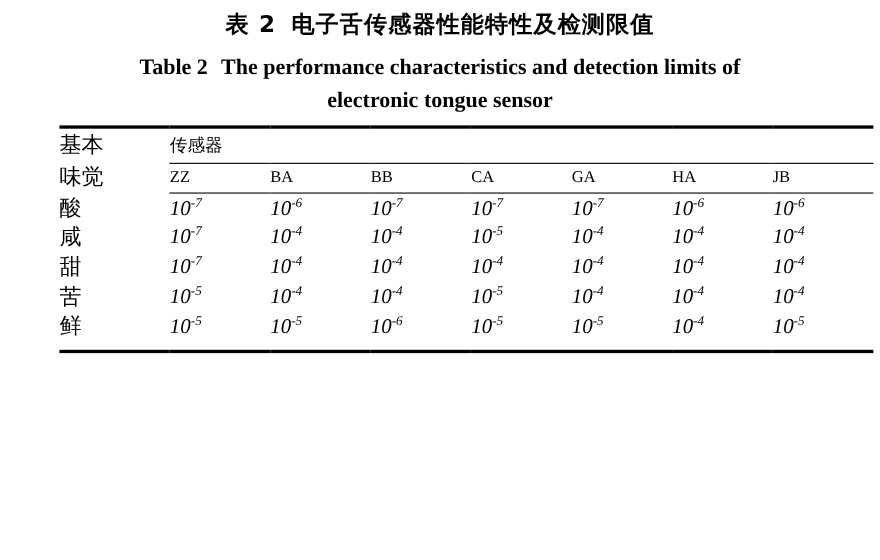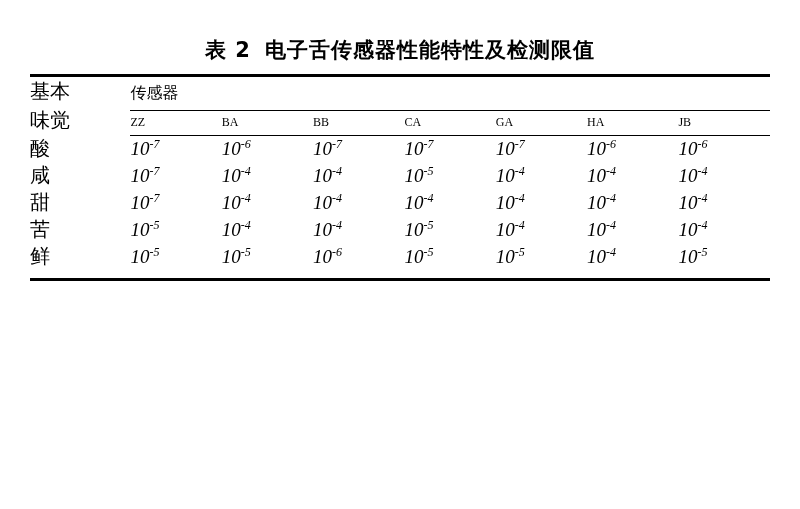--- a/index.html
+++ b/index.html
@@ -11,21 +11,21 @@
     height: 509px;
     background: #ffffff;
     font-family: "Liberation Serif", serif;
     color: #000000;
     overflow: hidden;
   }
   .page {
     width: 800px;
     height: 509px;
     box-sizing: border-box;
-    padding: 32px 30px 0 30px;
+    padding: 4px 30px 0 30px;
     position: relative;
   }
   .caption-cn {
     text-align: center;
     font-size: 21px;
     font-weight: bold;
     font-family: "DejaVu Sans", sans-serif;
     letter-spacing: 1px;
     margin-top: 4px;
     margin-bottom: 10px;
@@ -42,20 +42,21 @@
     margin-bottom: 8px;
   }
   .caption-en .lbl {
     margin-right: 12px;
   }
   table.data {
     width: 100%;
     border-collapse: collapse;
     margin-top: 8px;
     table-layout: fixed;
+    margin-left: 24px;
   }
   table.data td, table.data th {
     font-weight: normal;
     text-align: left;
     padding: 0;
     vertical-align: middle;
   }
   .rule-top td {
     border-top: 3px solid #000;
   }
@@ -79,21 +80,21 @@
   .basic-taste {
     width: 88px;
     text-align: center;
     font-family: "DejaVu Sans", sans-serif;
     font-size: 20px;
     line-height: 1.45;
     padding: 8px 0;
   }
   .col-head {
     font-family: "Liberation Serif", serif;
-    font-size: 12px;
+    font-size: 15px;
     padding: 8px 0 6px 4px;
   }
   .value {
     font-family: "Liberation Serif", serif;
     font-size: 19px;
     padding: 9px 0 9px 4px;
     white-space: nowrap;
     font-style: italic;
   }
   .value sup {
@@ -110,20 +111,24 @@
 </style>
 </head>
 <body>
 
 <div class="page">
 
   <div class="caption-cn">
     <span class="num">表 2</span><span>电子舌传感器性能特性及检测限值</span>
   </div>
 
+  <div class="caption-en">
+    <span class="lbl">Table 2</span><span>The performance characteristics and detection limits of</span>
+    <div>electronic tongue sensor</div>
+  </div>
 
   <table class="data">
     <colgroup>
       <col style="width:100px">
       <col style="width:91px">
       <col style="width:91px">
       <col style="width:91px">
       <col style="width:91px">
       <col style="width:91px">
       <col style="width:91px">

